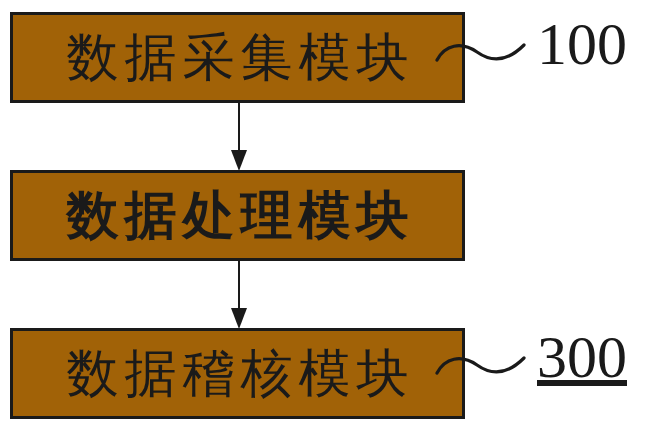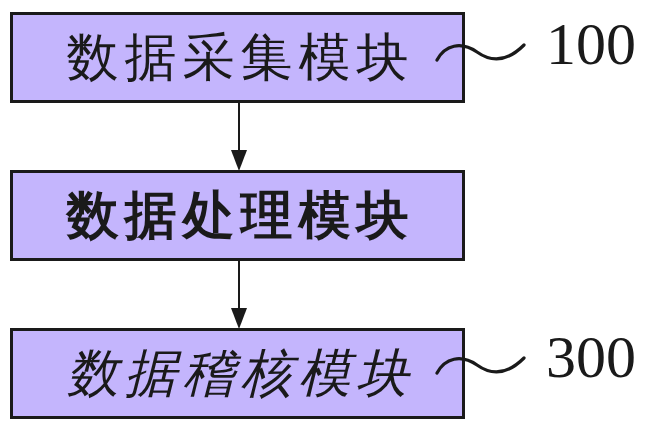--- a/index.html
+++ b/index.html
@@ -14,28 +14,28 @@
     background: #ffffff;
     overflow: hidden;
     color: #1a1a1a;
   }
   .module-box {
     position: absolute;
     left: 10px;
     width: 449px;
     height: 85px;
     border: 3px solid #1a1a1a;
-    background: #c4b5fd;
+    background: #a16207;
     display: flex;
     align-items: center;
     justify-content: center;
   }
   .box1 { top: 12px; }
   .box2 { top: 170px; font-weight: bold; }
-  .box3 { top: 328px; font-style: italic; }
+  .box3 { top: 328px; }
   .module-label {
     font-family: "Liberation Serif", "DejaVu Serif", serif;
     font-size: 52px;
     line-height: 1;
     letter-spacing: 6px;
     color: #1a1a1a;
     white-space: nowrap;
     transform: translateX(3px); 
   }
   .connector {
@@ -62,25 +62,25 @@
     border-left: 8px solid transparent;
     border-right: 8px solid transparent;
     border-top: 21px solid #1a1a1a;
   }
   .refmark {
     position: absolute;
     left: 435px;
     height: 60px;
     display: flex;
     align-items: center;
-    gap: 19px;
+    gap: 10px;
   }
   .r1 { top: 17px; }
   .r2 { top: 175px; }
-  .r3 { top: 330px; }
+  .r3 { top: 330px; text-decoration: underline; }
   .tilde {
     width: 92px;
     height: 26px;
     transform: translateY(7px);
     flex: 0 0 auto;
   }
   .tilde path {
     fill: none;
     stroke: #1a1a1a;
     stroke-width: 3.2;

